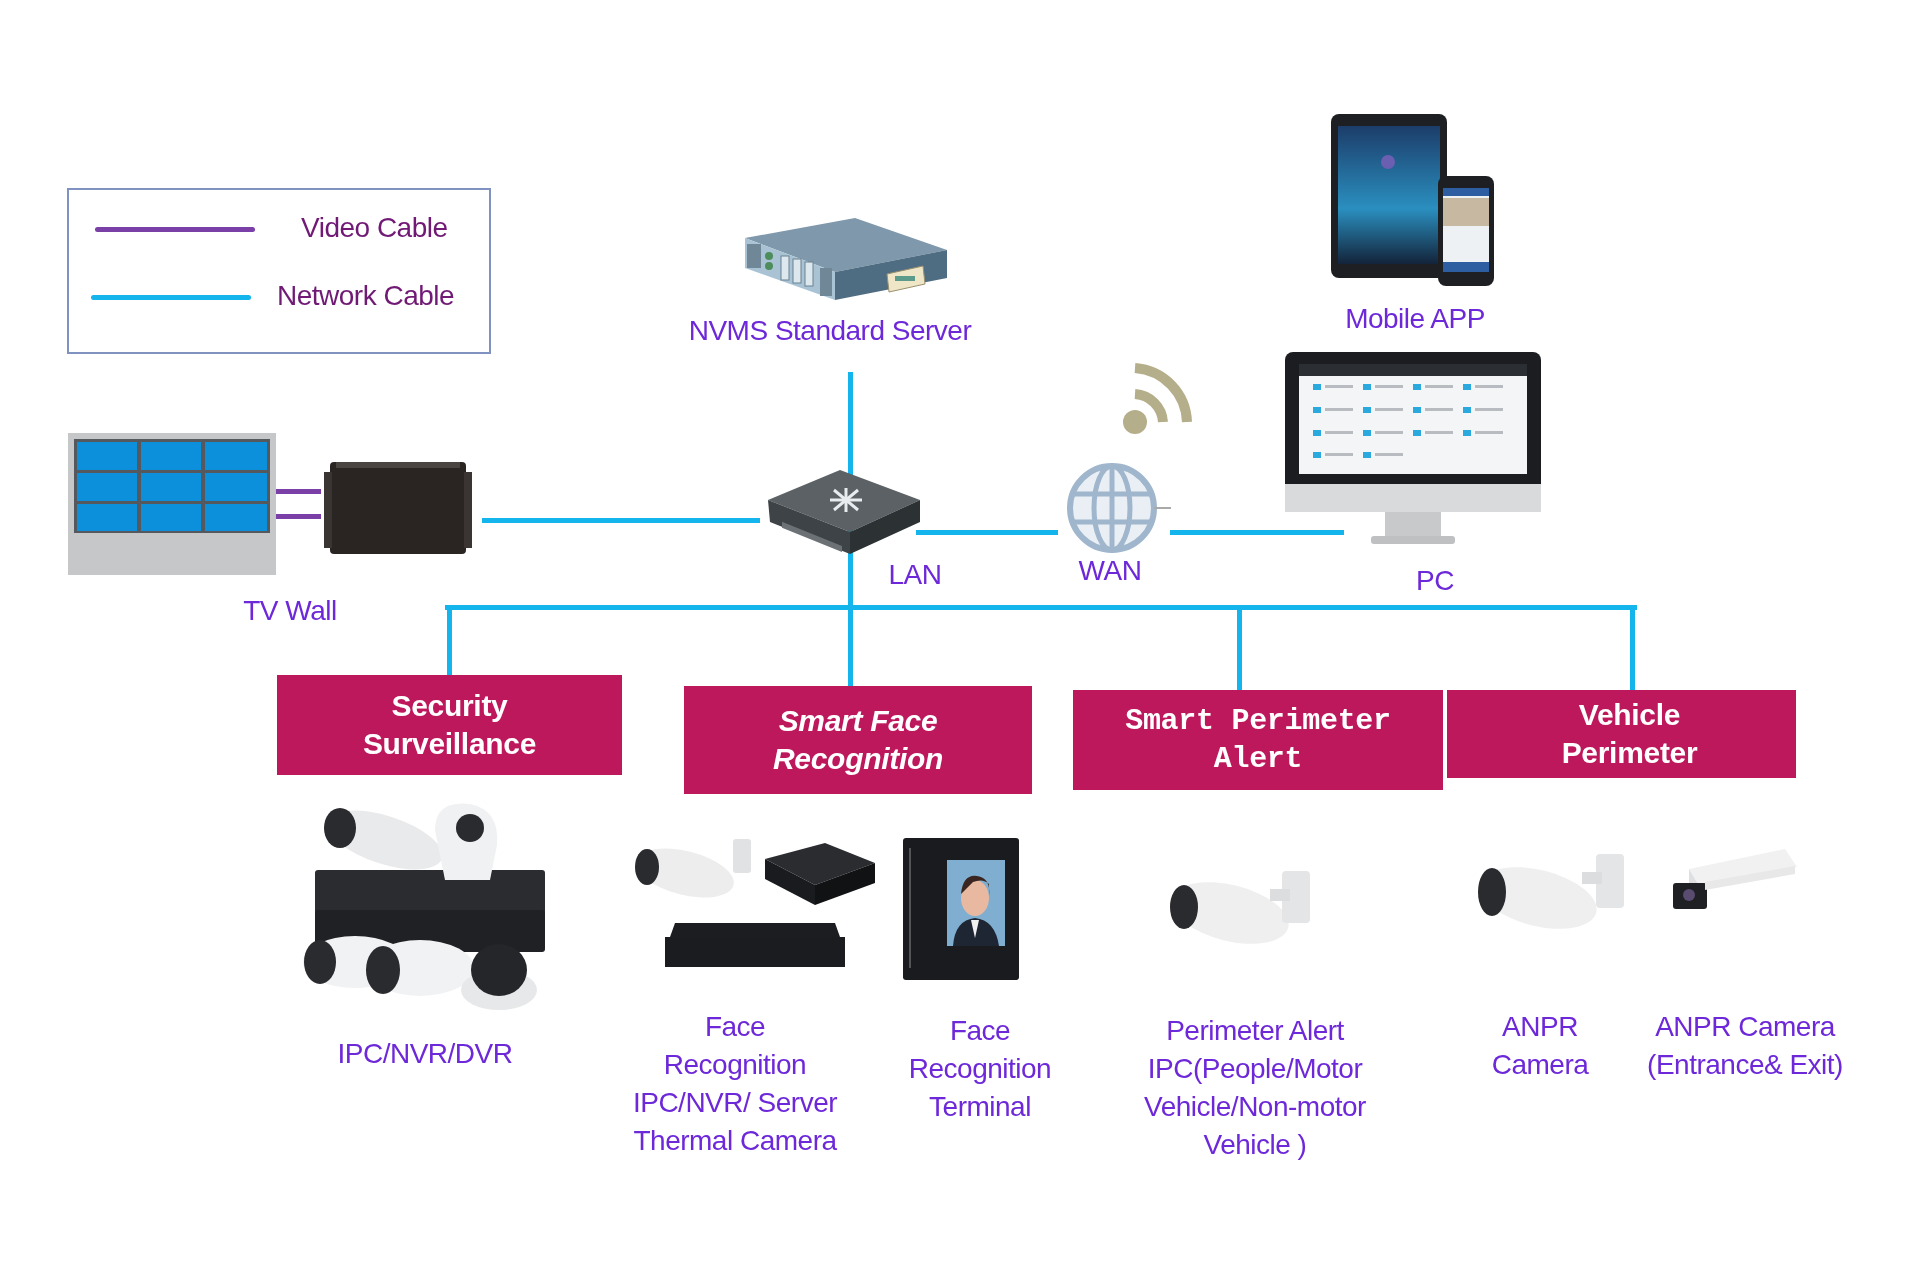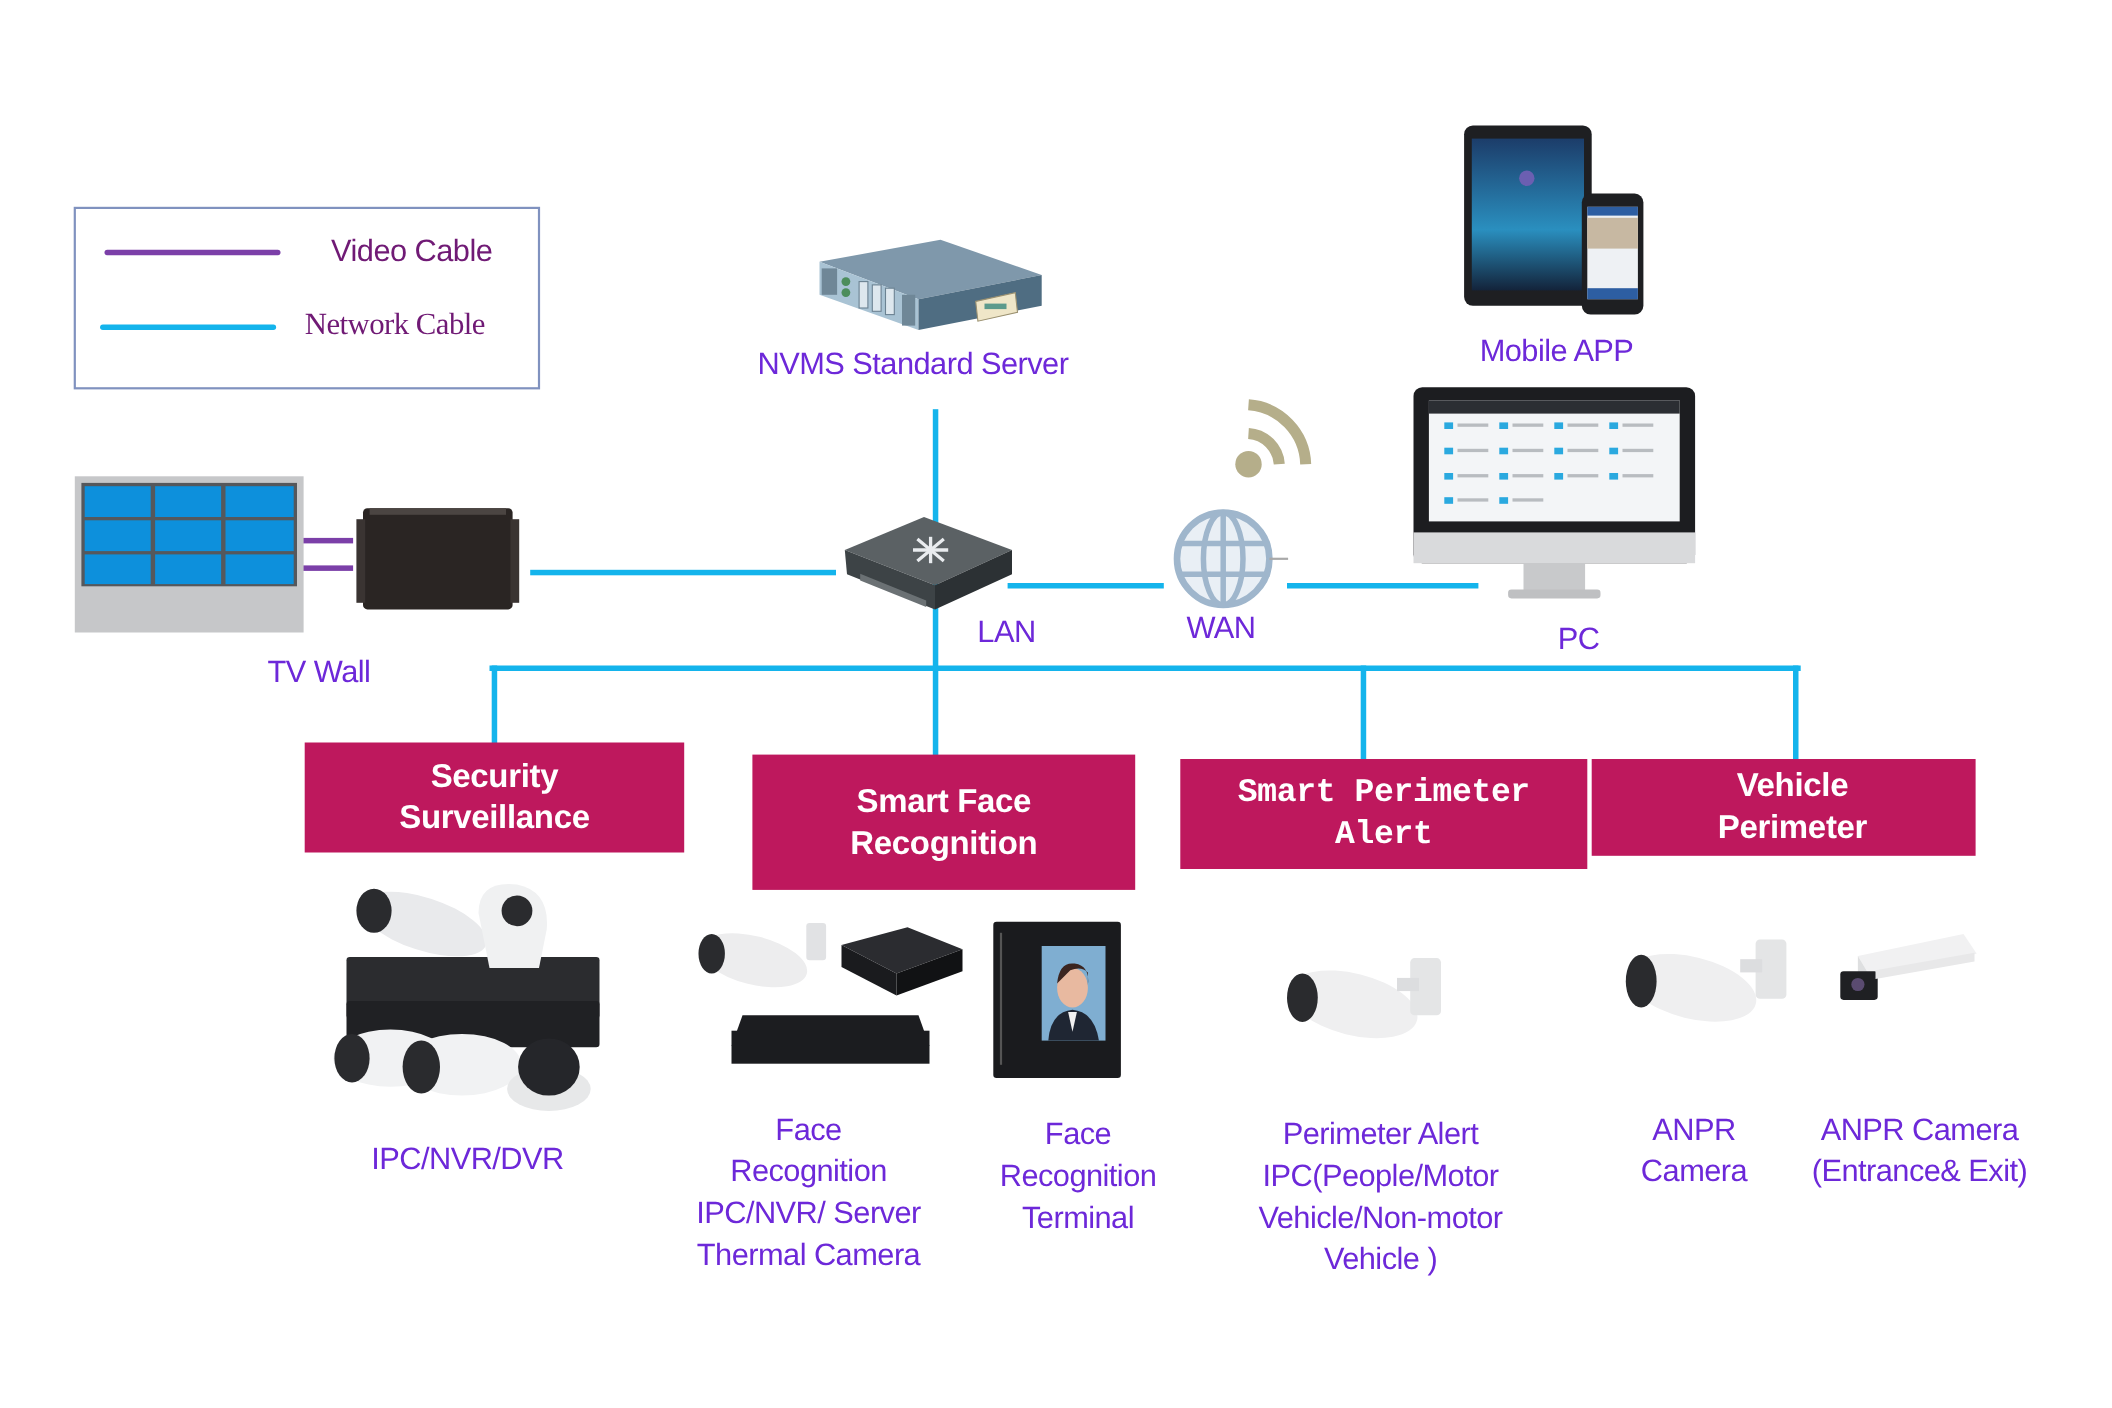--- a/index.html
+++ b/index.html
@@ -15,21 +15,21 @@
   svg{position:absolute;overflow:visible;}
 </style>
 </head>
 <body>
 
 <div class="legend">
   <div class="row" style="top:20px;">
     <div class="swatch" style="left:26px;top:17px;width:160px;background:#7b3fa8;"></div>
     <div class="txt" style="left:232px;top:2px;">Video Cable</div>
   </div>
-  <div class="row" style="top:88px;font-family:Liberation Serif, serif;">
+  <div class="row" style="top:88px;">
     <div class="swatch" style="left:22px;top:17px;width:160px;background:#14b4ec;"></div>
     <div class="txt" style="left:208px;top:2px;">Network Cable</div>
   </div>
 </div>
 
 <div class="net" style="left:848px;top:372px;width:5px;height:316px;"></div>
 
 <div class="net" style="left:482px;top:518px;width:278px;height:5px;"></div>
 
 <div class="net" style="left:916px;top:530px;width:142px;height:5px;"></div>
@@ -170,21 +170,21 @@
   <rect x="6" y="4" width="136" height="92" rx="4" fill="#2a2523"></rect>
   <rect x="0" y="14" width="8" height="76" fill="#3a3432"></rect>
   <rect x="140" y="14" width="8" height="76" fill="#3a3432"></rect>
   <rect x="12" y="4" width="124" height="6" fill="#4b4542"></rect>
 </svg>
 <div class="lbl" style="left:230px;top:592px;width:120px;">TV Wall</div>
 
 <div class="cat" style="left:277px;top:675px;width:345px;height:100px;">
   <div><span>Security</span><br><span>Surveillance</span></div>
 </div>
-<div class="cat" style="left:684px;top:686px;width:348px;height:123px;">
+<div class="cat" style="left:684px;top:686px;width:348px;height:108px;font-style:italic;">
   <div><span>Smart Face</span><br><span>Recognition</span></div>
 </div>
 <div class="cat" style="left:1073px;top:690px;width:370px;height:100px;font-family:Liberation Mono, monospace;">
   <div><span>Smart Perimeter</span><br><span>Alert</span></div>
 </div>
 <div class="cat" style="left:1447px;top:690px;width:333px;height:88px;padding-left:16px;">
   <div><span>Vehicle</span><br><span>Perimeter</span></div>
 </div>
 
 <svg style="left:285px;top:800px;" width="265" height="215">

